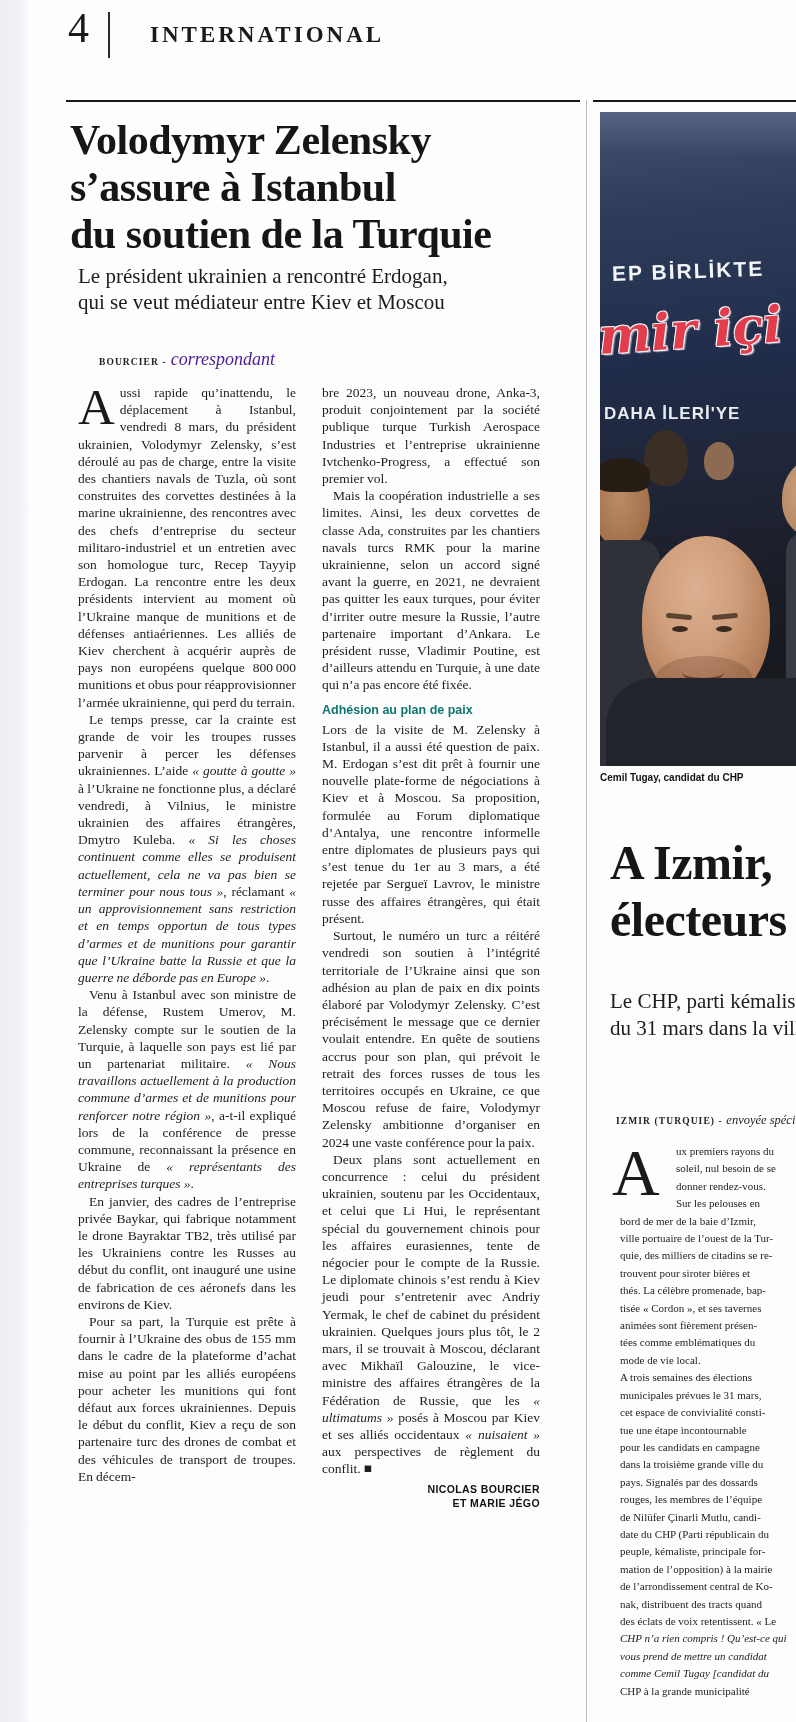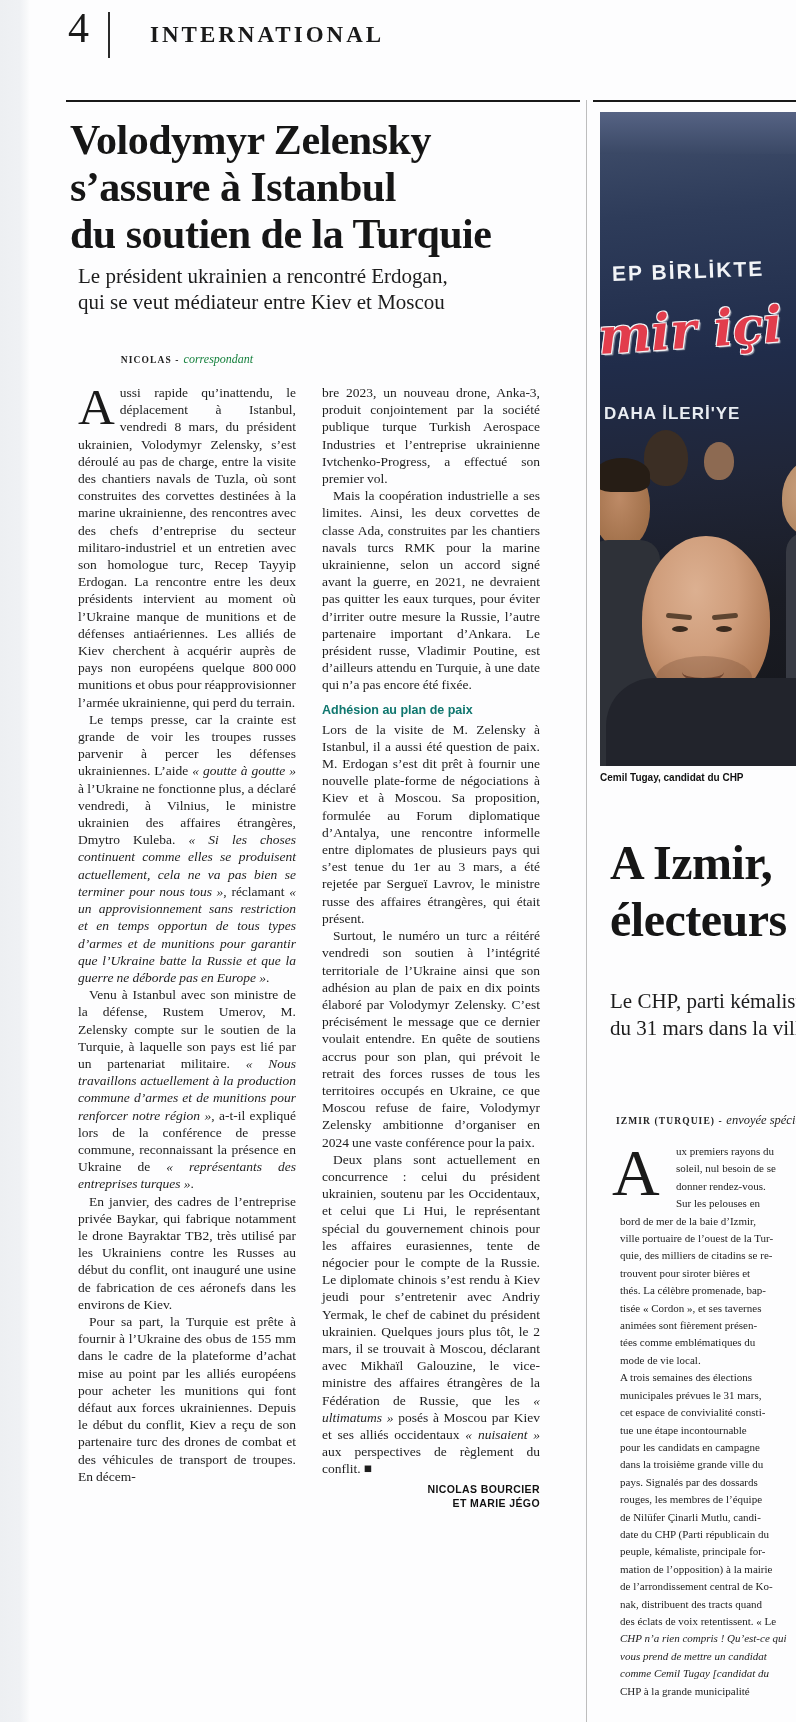--- a/index.html
+++ b/index.html
@@ -13,21 +13,21 @@
   .psec{position:absolute;left:122px;top:22px;font-size:23px;font-weight:700;letter-spacing:3px;color:#1a1a1a;margin-left:28px;}
   .rule{position:absolute;top:100px;height:2px;background:#191919;}
   .rule-left{left:66px;width:514px;}
   .rule-right{left:593px;width:203px;}
   .vdivider{position:absolute;left:586px;top:100px;width:1px;height:1622px;background:#bdbdbd;}
   
   .a1-headline{position:absolute;left:70px;top:117px;font-size:42px;line-height:47px;font-weight:600;color:#161616;letter-spacing:-0.5px;}
   .a1-subhead{position:absolute;left:70px;top:255px;font-size:21px;line-height:26px;color:#1c1c1c;}
   .dateline{position:absolute;left:78px;top:349px;width:218px;text-align:center;white-space:nowrap;}
   .dl-place{font-size:9.5px;letter-spacing:1.1px;font-weight:600;color:#222;}
-  .dateline em{font-size:12px;color:#15803d;}
+  .dateline em{font-size:18px;color:#4c1d95;}
   .col{position:absolute;top:384px;width:218px;}
   #a1c1{left:78px;}
   #a1c2{left:322px;}
   p.para{margin:0;font-size:13.5px;line-height:17.2px;text-align:justify;text-indent:11px;
          hyphens:auto;-webkit-hyphens:auto;word-spacing:-0.3px;}
   p.para.drop,p.para.ni{text-indent:0;}
   p.para em{font-style:italic;}
   .dcap{float:left;font-size:51px;line-height:41px;padding:3px 5px 0 0;color:#1a1a1a;}
   .crosshead{font-family:"Liberation Sans","DejaVu Sans",sans-serif;font-weight:700;font-size:12.5px;
          line-height:16px;margin:8px 0 3px 0;color:#0f766e;}
@@ -93,21 +93,21 @@
     <h1 class="a1-headline" style="margin:0;">
       <div>Volodymyr Zelensky</div>
       <div>s’assure à Istanbul</div>
       <div>du soutien de la Turquie</div>
     </h1>
     <h2 class="a1-subhead" style="margin:8px;font-weight:normal;">
       <div>Le président ukrainien a rencontré Erdogan,</div>
       <div>qui se veut médiateur entre Kiev et Moscou</div>
     </h2>
     <div class="dateline">
-      <span class="dl-place">NICOLAS -</span>
+      <span class="dl-place">BOURCIER -</span>
       <em>correspondant</em>
     </div>
     <div class="col" id="a1c1" lang="fr">
         <p class="para drop"><span class="dcap">A</span><span>ussi rapide qu’inattendu, le déplacement à Istanbul, vendredi 8 mars, du président ukrainien, Volodymyr Zelensky, s’est déroulé au pas de charge, entre la visite des chantiers navals de Tuzla, où sont construites des corvettes destinées à la marine ukrainienne, des rencontres avec des chefs d’entreprise du secteur militaro-industriel et un entretien avec son homologue turc, Recep Tayyip Erdogan. La rencontre entre les deux présidents intervient au moment où l’Ukraine manque de munitions et de défenses antiaériennes. Les alliés de Kiev cherchent à acquérir auprès de pays non européens quelque 800 000 munitions et obus pour réapprovisionner l’armée ukrainienne, qui perd du terrain.</span></p>
         <p class="para"><span>Le temps presse, car la crainte est grande de voir les troupes russes parvenir à percer les défenses ukrainiennes. L’aide </span><em>« goutte à goutte »</em><span> à l’Ukraine ne fonctionne plus, a déclaré vendredi, à Vilnius, le ministre ukrainien des affaires étrangères, Dmytro Kuleba. </span><em>« Si les choses continuent comme elles se produisent actuellement, cela ne va pas bien se terminer pour nous tous »</em><span>, réclamant </span><em>« un approvisionnement sans restriction et en temps opportun de tous types d’armes et de munitions pour garantir que l’Ukraine batte la Russie et que la guerre ne déborde pas en Europe »</em><span>.</span></p>
         <p class="para"><span>Venu à Istanbul avec son ministre de la défense, Rustem Umerov, M. Zelensky compte sur le soutien de la Turquie, à laquelle son pays est lié par un partenariat militaire. </span><em>« Nous travaillons actuellement à la production commune d’armes et de munitions pour renforcer notre région »</em><span>, a-t-il expliqué lors de la conférence de presse commune, reconnaissant la présence en Ukraine de </span><em>« représentants des entreprises turques »</em><span>.</span></p>
         <p class="para"><span>En janvier, des cadres de l’entreprise privée Baykar, qui fabrique notamment le drone Bayraktar TB2, très utilisé par les Ukrainiens contre les Russes au début du conflit, ont inauguré une usine de fabrication de ces aéronefs dans les environs de Kiev.</span></p>
         <p class="para"><span>Pour sa part, la Turquie est prête à fournir à l’Ukraine des obus de 155 mm dans le cadre de la plateforme d’achat mise au point par les alliés européens pour acheter les munitions qui font défaut aux forces ukrainiennes. Depuis le début du conflit, Kiev a reçu de son partenaire turc des drones de combat et des véhicules de transport de troupes. En décem-</span></p>
       </div>
     <div class="col" id="a1c2" lang="fr">

